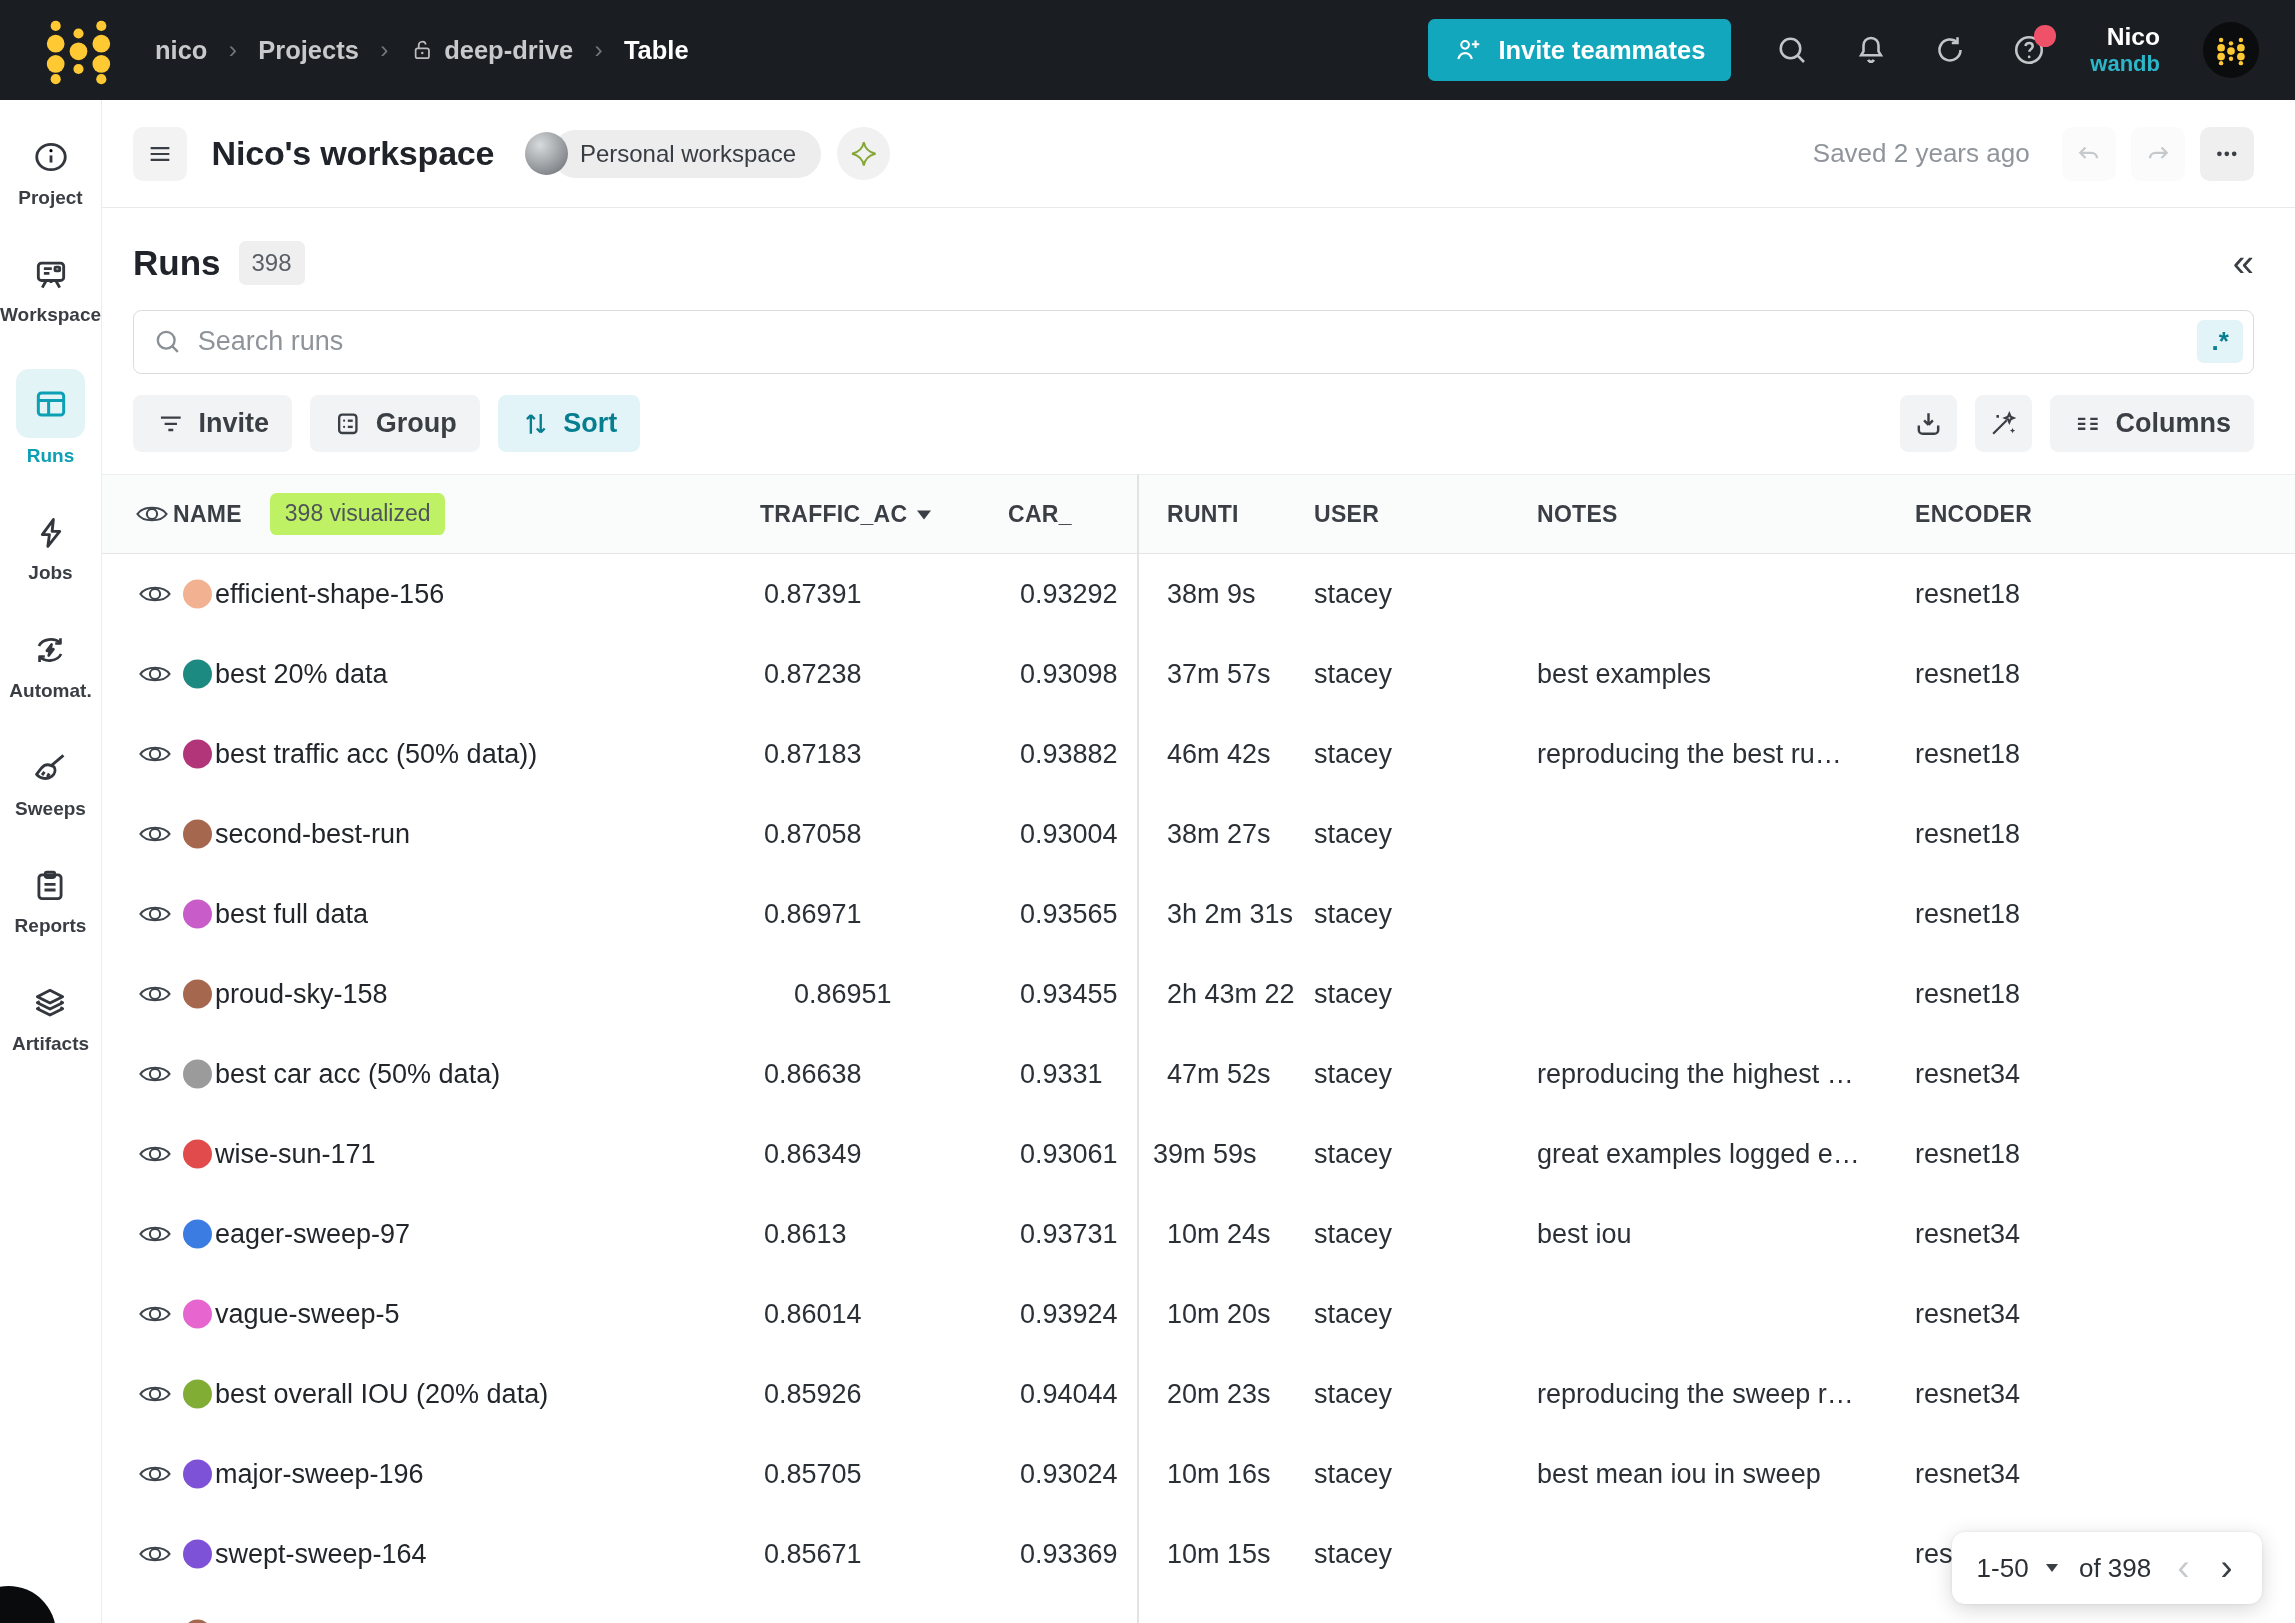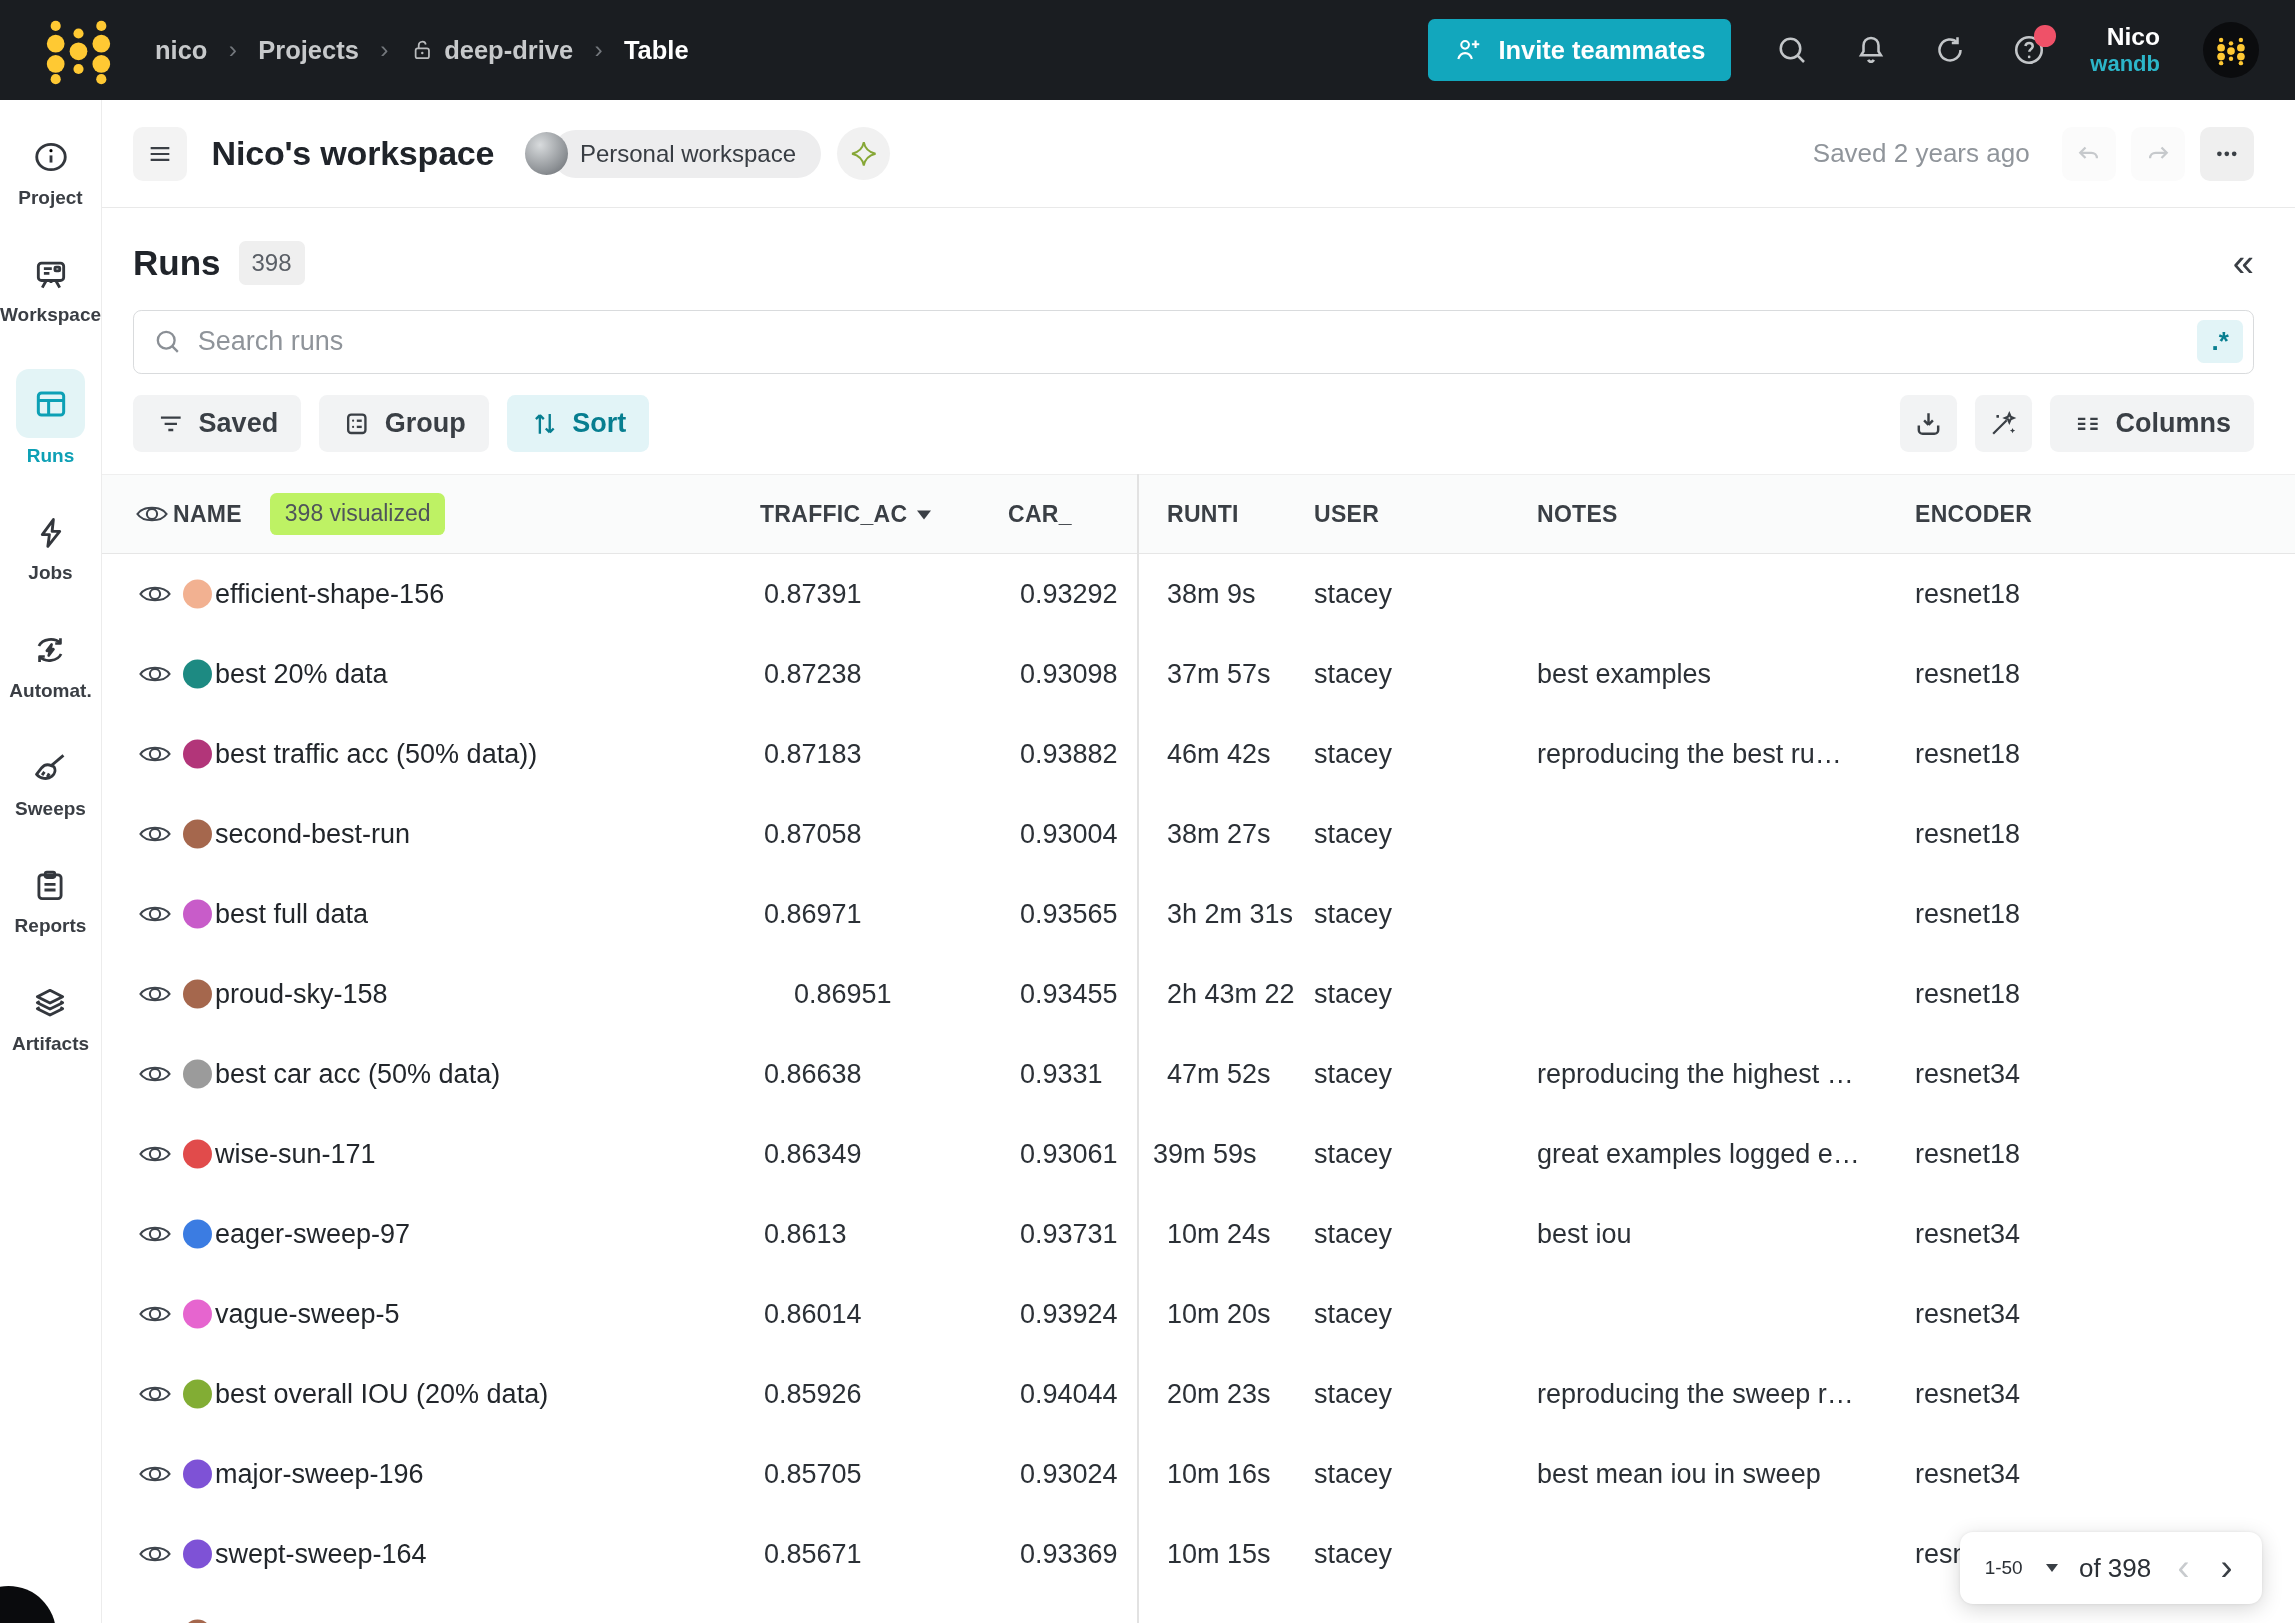--- a/index.html
+++ b/index.html
@@ -104,21 +104,21 @@
   .eye{position:absolute;left:36px;top:50%;transform:translateY(-50%);cursor:pointer;}
   .eye svg{width:34px;height:24.6px;}
   .dot{position:absolute;left:81px;top:50%;transform:translateY(-50%);width:29px;height:29px;
        border-radius:50%;cursor:pointer;}
   .trow.partial .td.name{padding-left:177px;}
 
   
   .pager{position:absolute;right:33px;bottom:19.7px;height:72px;background:#fff;border-radius:13px;
          box-shadow:0 4.9px 21.3px rgba(0,0,0,.16),0 0 3.3px rgba(0,0,0,.08);display:flex;align-items:center;
          padding:0 24.6px;z-index:10;gap:21.3px;}
-  .pager .range{font-size:19px;color:#2b3036;display:flex;align-items:center;gap:23px;cursor:pointer;}
+  .pager .range{font-size:26px;color:#2b3036;display:flex;align-items:center;gap:17px;cursor:pointer;}
   .pager .range .caret{width:0;height:0;border-left:6.6px solid transparent;border-right:6.6px solid transparent;
          border-top:8.2px solid #3a3f45;}
   .pager .of{font-size:26px;color:#2b3036;}
   .pg-prev{font-size:36px;color:#c8cbce;cursor:default;padding:0 4.9px;}
   .pg-next{font-size:36px;color:#3a3f45;cursor:pointer;padding:0 4.9px;}
 </style>
 </head>
 <body>
 
 <div class="app">
@@ -368,21 +368,21 @@
       </svg>
       <div class="search-ph">Search runs</div>
       <div class="regex-btn">.*</div>
     </div>
 
     <div class="controls">
       <div class="ctl-btn">
         <svg viewBox="0 0 24 24" fill="none" stroke-width="1.9">
           <path d="M4 7h16M7 12h10M10 17h4"></path>
         </svg>
-        <span>Saved</span>
+        <span>Invite</span>
       </div>
       <div class="ctl-btn">
         <svg viewBox="0 0 24 24" fill="none" stroke-width="1.9">
           <rect x="5" y="4.5" width="14" height="15" rx="2.5"></rect>
             <circle cx="9" cy="9.5" r="0.9" fill="#3a3f45" stroke="none"></circle>
           <path d="M12 9.5h4"></path>
             <circle cx="9" cy="14.5" r="0.9" fill="#3a3f45" stroke="none"></circle>
             <path d="M12 14.5h4"></path>
         </svg>
         <span>Group</span>

